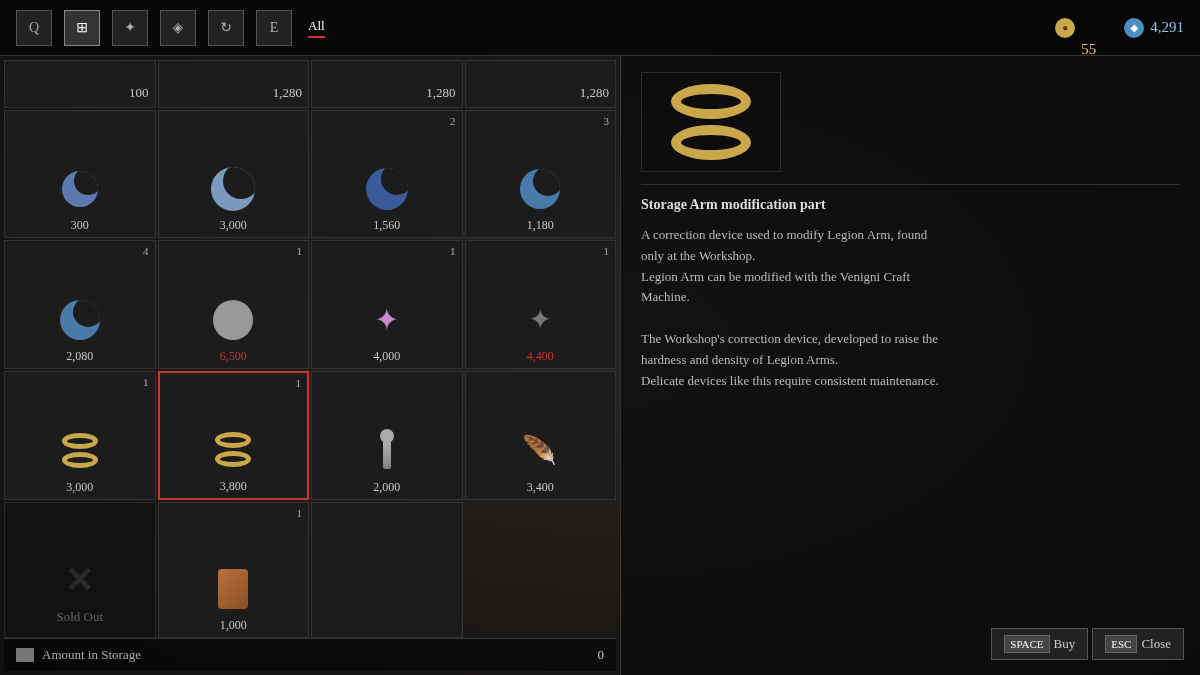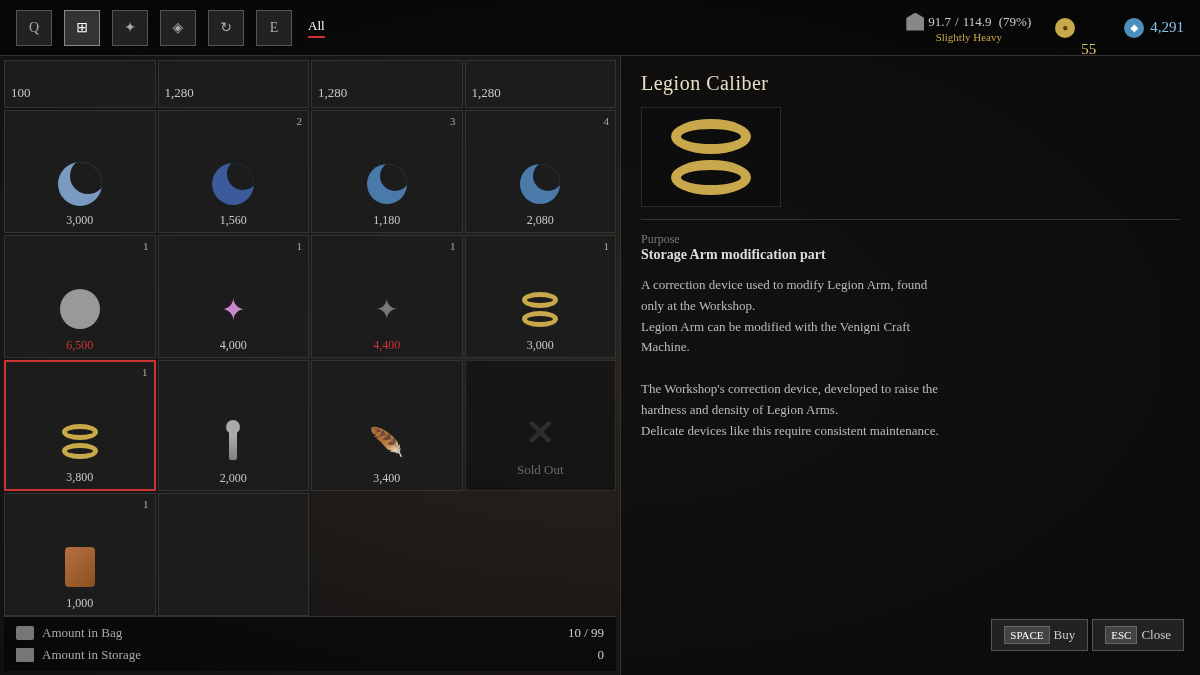--- a/index.html
+++ b/index.html
@@ -340,21 +340,21 @@
 
     .divider-line {
       width: 100%;
       height: 1px;
       background: #333;
     }
 
     
     .bottom-buttons {
       position: absolute;
-      bottom: 24px;
+      bottom: 15px;
       right: 16px;
       display: flex;
       align-items: center;
       gap: 4px;
     }
 
     .btn-action {
       display: flex;
       align-items: center;
       gap: 4px;
@@ -488,21 +488,21 @@
       border: 10px solid #c8a84b;
       background: transparent;
     }
 
     
     .price-only-cell {
       background: #1c1c1c;
       border: 1px solid #333;
       display: flex;
       align-items: flex-end;
-      justify-content: flex-start;
+      justify-content: flex-end;
       padding: 6px;
       min-height: 48px;
       cursor: pointer;
     }
 
     .price-only-cell .item-price {
       font-size: 13px;
       color: #c8c8c8;
     }
   </style>
@@ -531,30 +531,20 @@
       <span>E</span>
     </div>
 
     <div class="nav-tab-all">
       <span class="tab-label">All</span>
       <div class="tab-underline"></div>
     </div>
 
     <div class="top-bar-spacer"></div>
 
-    <div class="stat-weight">
-      <div class="weight-row">
-        <div class="weight-icon"></div>
-        <span>91.7</span>
-        <span> / </span>
-        <span>114.9</span>
-        <span>&nbsp;(<span>79%</span>)</span>
-      </div>
-      <div class="weight-label">Slightly Heavy</div>
-    </div>
 
     <div class="stat-gold">
       <div class="gold-icon">●</div>
       <span class="gold-amount">55</span>
     </div>
 
     <div class="stat-blue">
       <div class="blue-icon">◆</div>
       <span class="blue-amount">4,291</span>
     </div>
@@ -574,20 +564,26 @@
         <div class="price-only-cell">
           <span class="item-price">1,280</span>
         </div>
         <div class="price-only-cell">
           <span class="item-price">1,280</span>
         </div>
       </div>
 
       <div class="item-grid">
 
+        <div class="grid-cell">
+          <div class="item-icon">
+            <div class="moon-sm"></div>
+          </div>
+          <span class="item-price">300</span>
+        </div>
         <div class="grid-cell">
           <div class="item-icon">
             <div class="moon-lg"></div>
           </div>
           <span class="item-price">3,000</span>
         </div>
         <div class="grid-cell">
           <span class="item-count">2</span>
           <div class="item-icon">
             <div style="width:42px;height:42px;border-radius:50%;background:#3a5a9a;position:relative;overflow:hidden;">
@@ -684,51 +680,42 @@
           <span class="item-price">1,000</span>
         </div>
         <div class="grid-cell">
         </div>
 
       </div>
 
       <div class="bottom-info">
         <div class="info-row">
           <div class="info-label">
-            <div class="bag-icon-small"></div>
-            <span>Amount in Bag</span>
-          </div>
-          <span class="info-value">10 / 99</span>
-        </div>
-        <div class="info-row">
-          <div class="info-label">
             <div class="storage-icon-small"></div>
             <span>Amount in Storage</span>
           </div>
           <span class="info-value">0</span>
         </div>
       </div>
     </div>
 
     <div class="right-panel">
-      <div class="item-detail-title">Legion Caliber</div>
 
       <div class="item-detail-image">
 
         <div style="display:flex;flex-direction:column;align-items:center;gap:6px;">
           <div class="detail-ring"></div>
           <div class="detail-ring"></div>
         </div>
       </div>
 
 
       <div class="divider-line"></div>
 
       <div>
-        <div class="item-purpose-label">Purpose</div>
         <div class="item-purpose-value">Storage Arm modification part</div>
       </div>
 
       <div class="item-desc" style="white-space:pre-line;">A correction device used to modify Legion Arm, found
 only at the Workshop.
 Legion Arm can be modified with the Venigni Craft
 Machine.
 
 The Workshop's correction device, developed to raise the
 hardness and density of Legion Arms.

